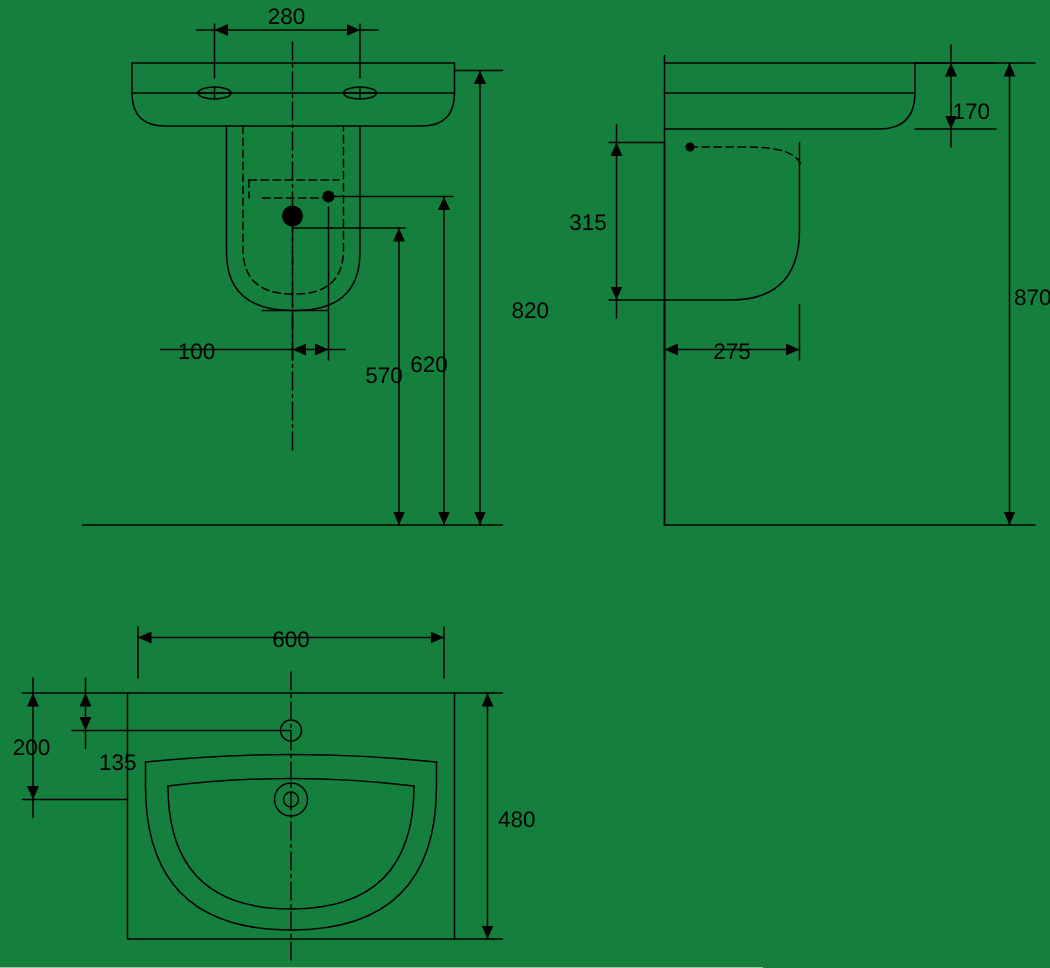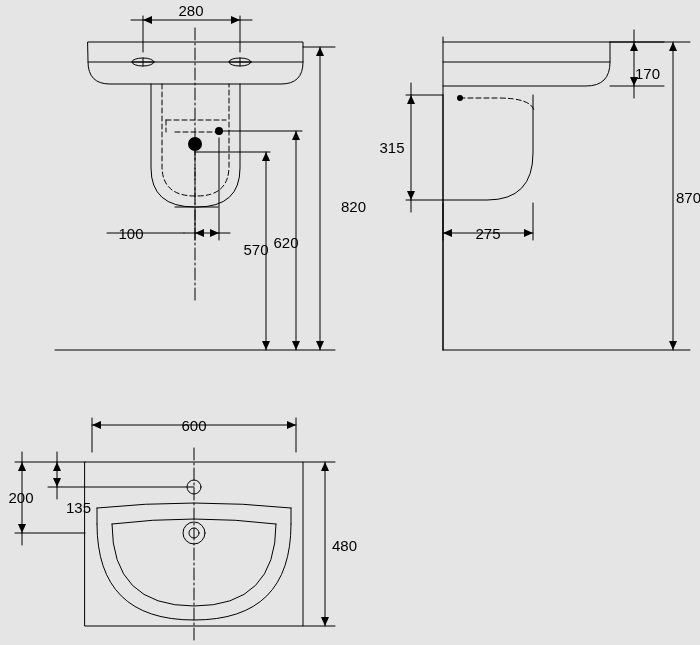--- a/index.html
+++ b/index.html
@@ -7,21 +7,21 @@
     padding: 0;
     background: #ffffff;
   }
   body {
     font-family: "Liberation Sans", sans-serif;
   }
   #sheet {
     position: relative;
     width: 700px;
     height: 645px;
-    background: #e5e5e5;
+    background: #15803d;
     overflow: hidden;
   }
   #sheet svg {
     position: absolute;
     left: 0;
     top: 0;
   }
   .dim-text {
     font-family: "Liberation Sans", sans-serif;
     font-size: 15px;

